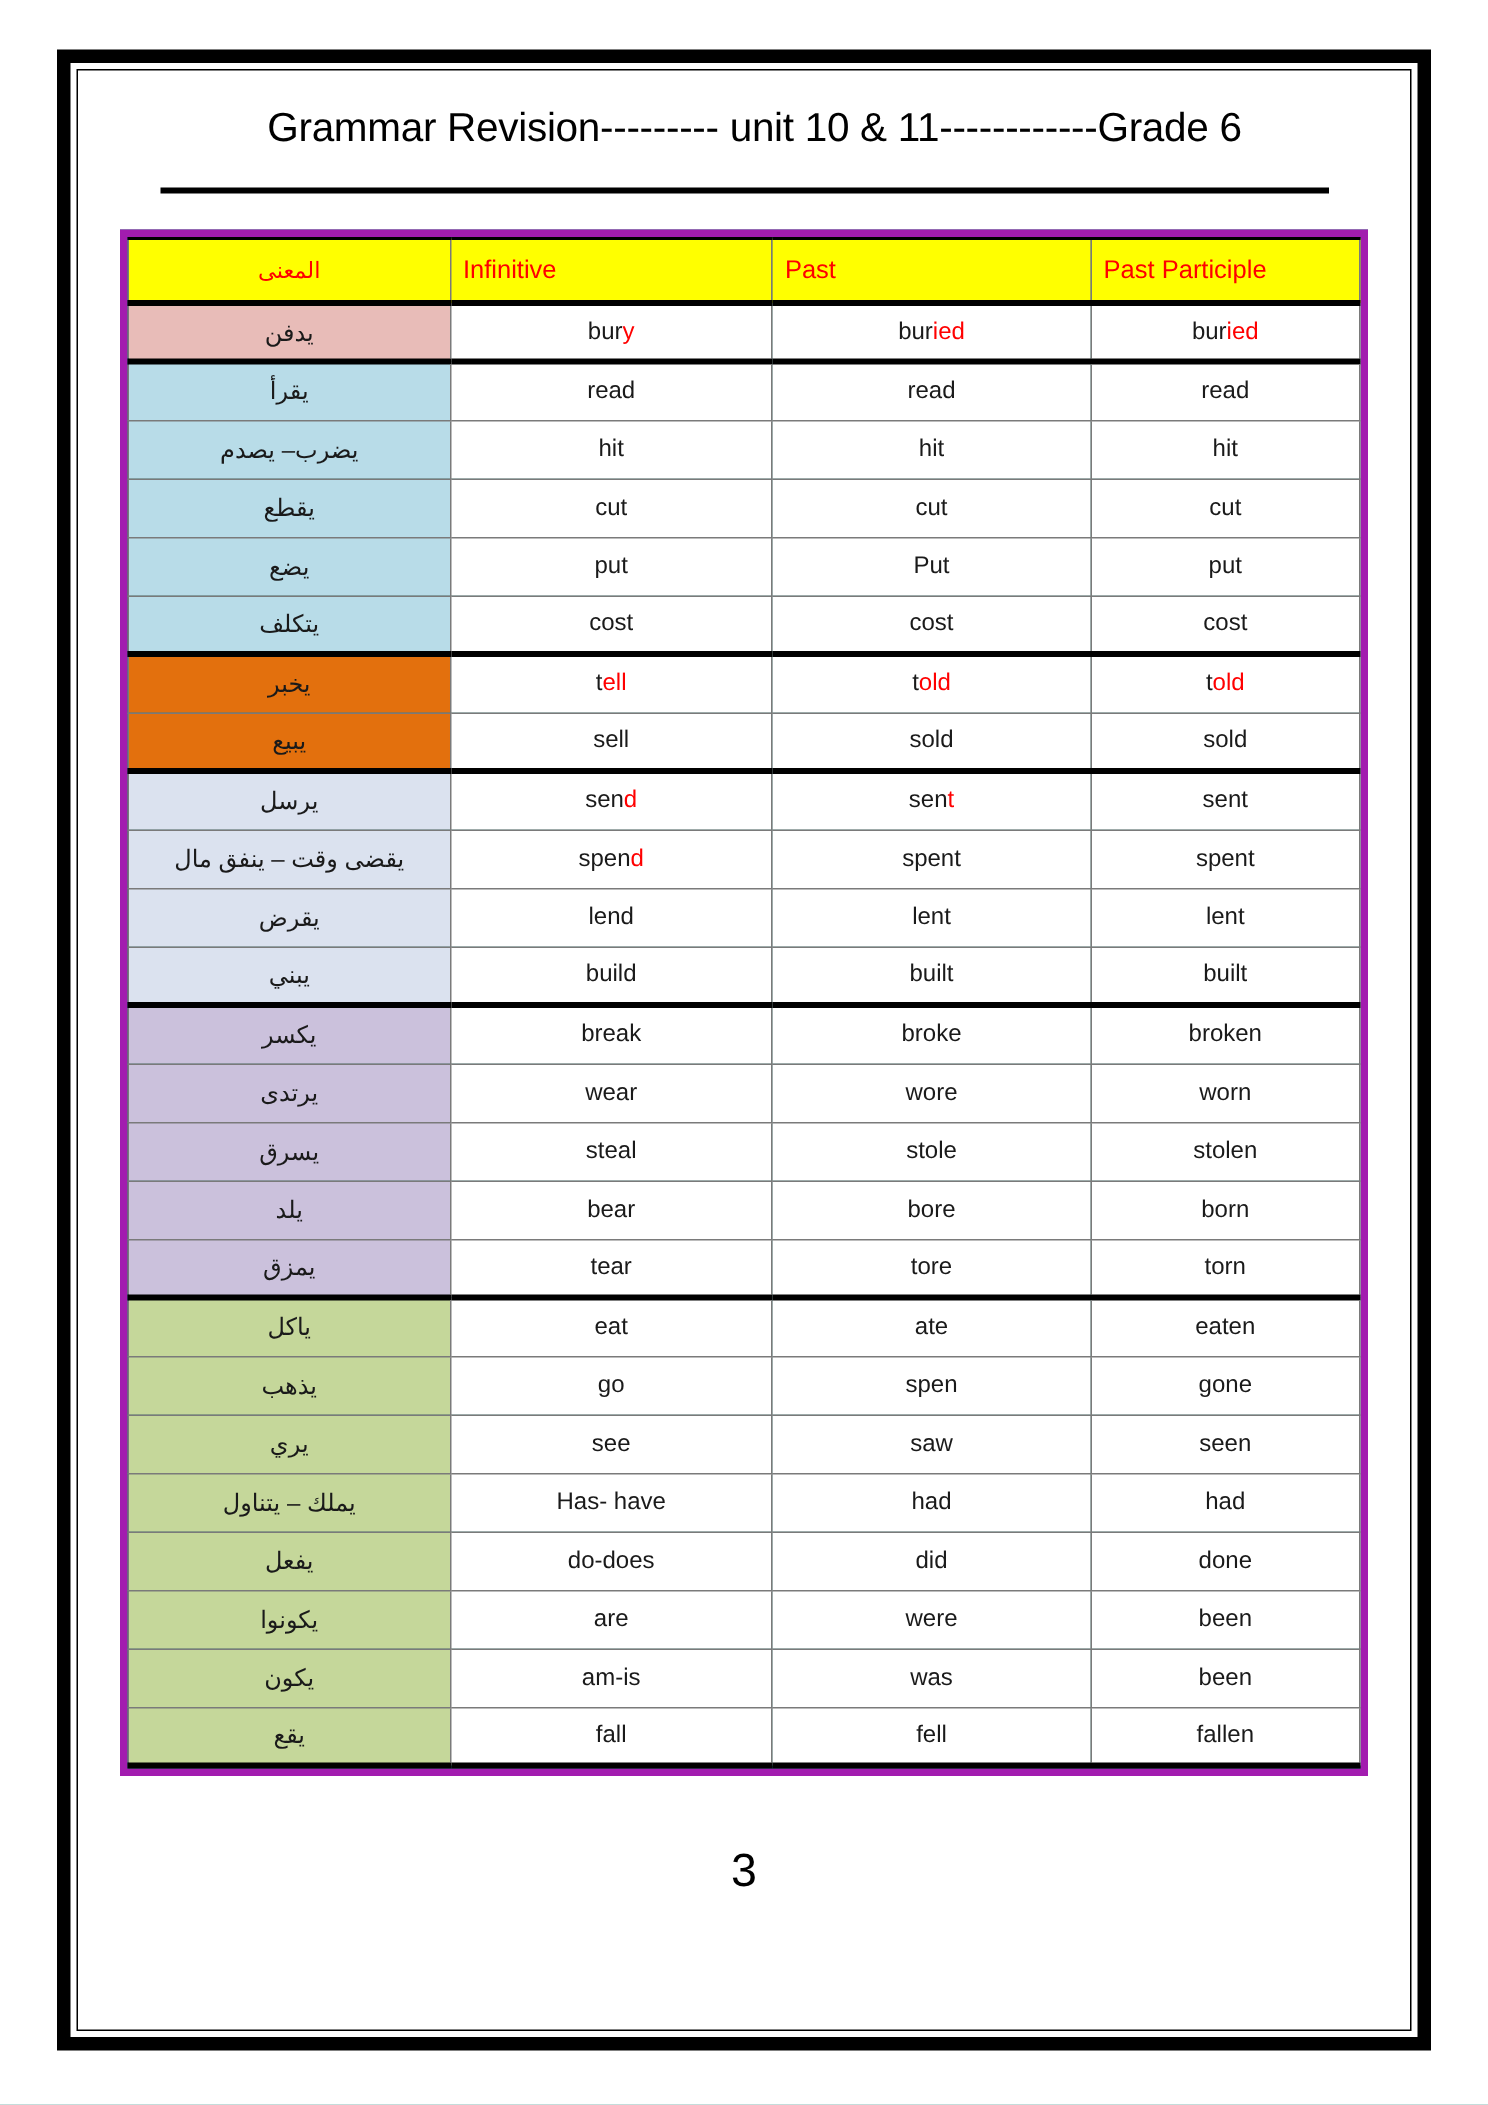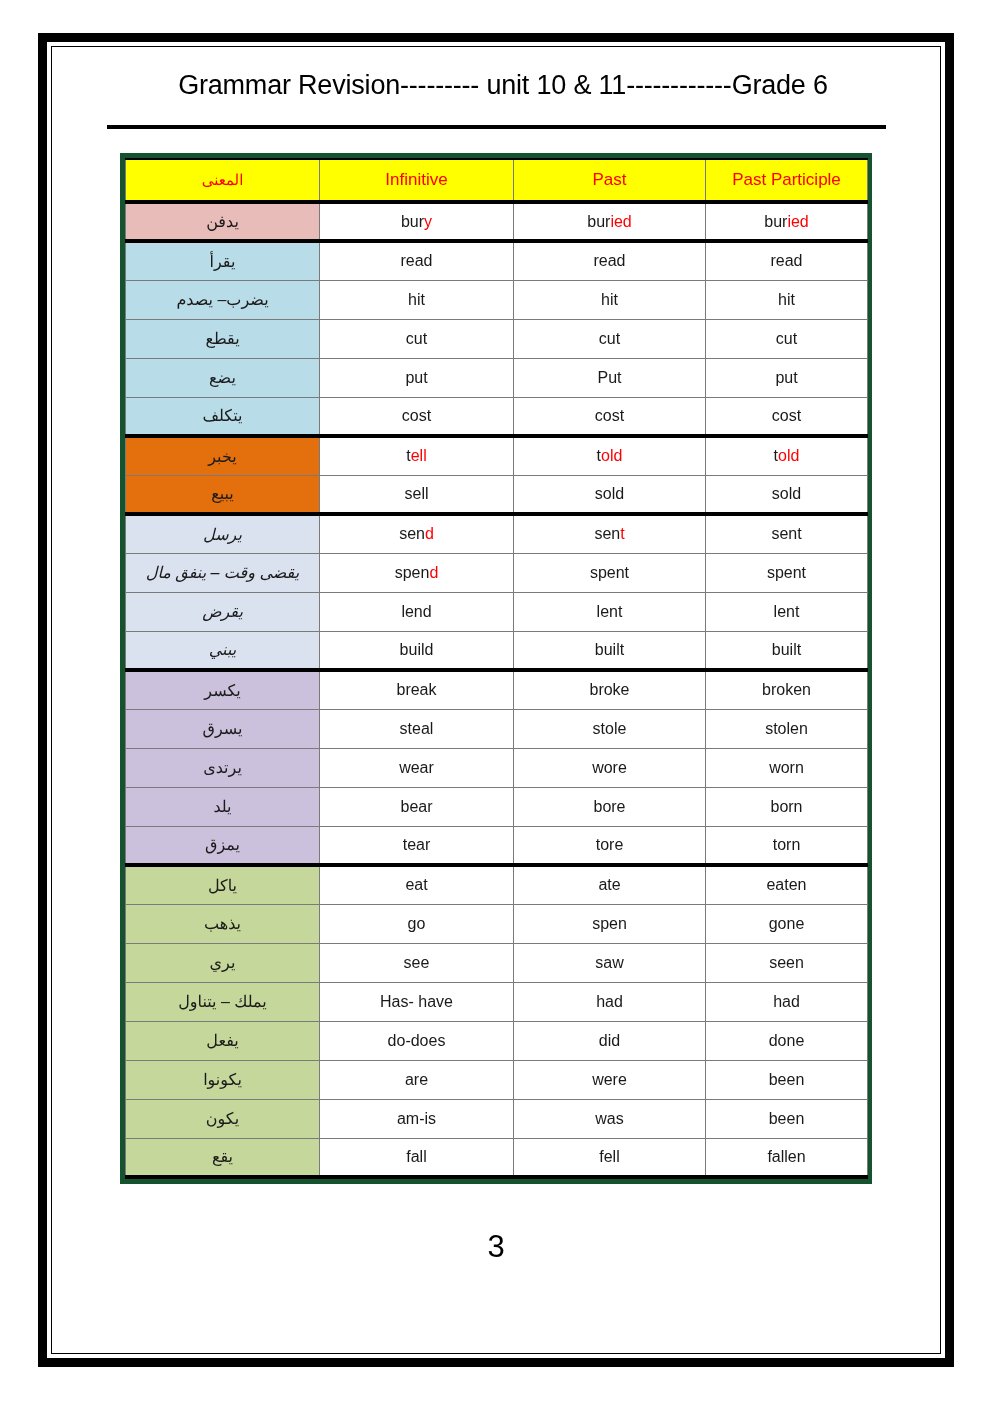--- a/index.html
+++ b/index.html
@@ -62,22 +62,22 @@
   .title-rule {
     margin: 24px auto 0 auto;
     width: 779px;
     height: 4px;
     background: #000000;
   }
 
   
   .table-wrap {
     margin: 24px auto 0 auto;
-    width: 752px;
-    border: 5px solid #14532d;
+    width: 832px;
+    border: 5px solid #a21caf;
     background: #0f766e;
   }
   table.verbs {
     width: 100%;
     border-collapse: collapse;
     table-layout: fixed;
   }
   table.verbs td, table.verbs th {
     border: 1px solid #7a7a7a;
     height: 39px;
@@ -93,21 +93,21 @@
   col.c-inf     { width: 194px; }
   col.c-past    { width: 192px; }
   col.c-pp      { width: 162px; }
 
   
   tr.head th {
     background: #ffff00;
     color: #ff0000;
     font-size: 17px;
     font-weight: 400;
-    text-align: center;
+    text-align: left;
     height: 43px;
     border-bottom: 4px solid #000000;
     border-top: 2px solid #000000;
   }
   tr.head th.meaning-head {
     font-size: 15px;
     direction: rtl;
     text-align: center;
   }
 
@@ -124,21 +124,21 @@
   td.verbcell {
     text-align: center;
     background: #ffffff;
     font-size: 17px;
   }
 
   
   .bg-rose   { background: #e8bcb8; }
   .bg-blue   { background: #b8dce8; }
   .bg-orange { background: #e3700d; }
-  .bg-steel  { background: #dbe2ef; font-style: italic; }
+  .bg-steel  { background: #dbe2ef; }
   .bg-purple { background: #cbc1dc; }
   .bg-green  { background: #c5d79a; }
 
   
   tr.group-start td { border-top: 4px solid #000000; }
   tr.group-end   td { border-bottom: 4px solid #000000; }
 
   .hl { color: #ff0000; }
 
   
@@ -250,30 +250,30 @@
                 <td class="verbcell"><span>built</span></td>
                 <td class="verbcell"><span>built</span></td>
               </tr>
               <tr class="group-start">
                 <td class="meaning bg-purple">يكسر</td>
                 <td class="verbcell"><span>break</span></td>
                 <td class="verbcell"><span>broke</span></td>
                 <td class="verbcell"><span>broken</span></td>
               </tr>
               <tr>
+                <td class="meaning bg-purple">يرتدى</td>
+                <td class="verbcell"><span>wear</span></td>
+                <td class="verbcell"><span>wore</span></td>
+                <td class="verbcell"><span>worn</span></td>
+              </tr>
+              <tr>
                 <td class="meaning bg-purple">يسرق</td>
                 <td class="verbcell"><span>steal</span></td>
                 <td class="verbcell"><span>stole</span></td>
                 <td class="verbcell"><span>stolen</span></td>
-              </tr>
-              <tr>
-                <td class="meaning bg-purple">يرتدى</td>
-                <td class="verbcell"><span>wear</span></td>
-                <td class="verbcell"><span>wore</span></td>
-                <td class="verbcell"><span>worn</span></td>
               </tr>
               <tr>
                 <td class="meaning bg-purple">يلد</td>
                 <td class="verbcell"><span>bear</span></td>
                 <td class="verbcell"><span>bore</span></td>
                 <td class="verbcell"><span>born</span></td>
               </tr>
               <tr class="group-end">
                 <td class="meaning bg-purple">يمزق</td>
                 <td class="verbcell"><span>tear</span></td>

